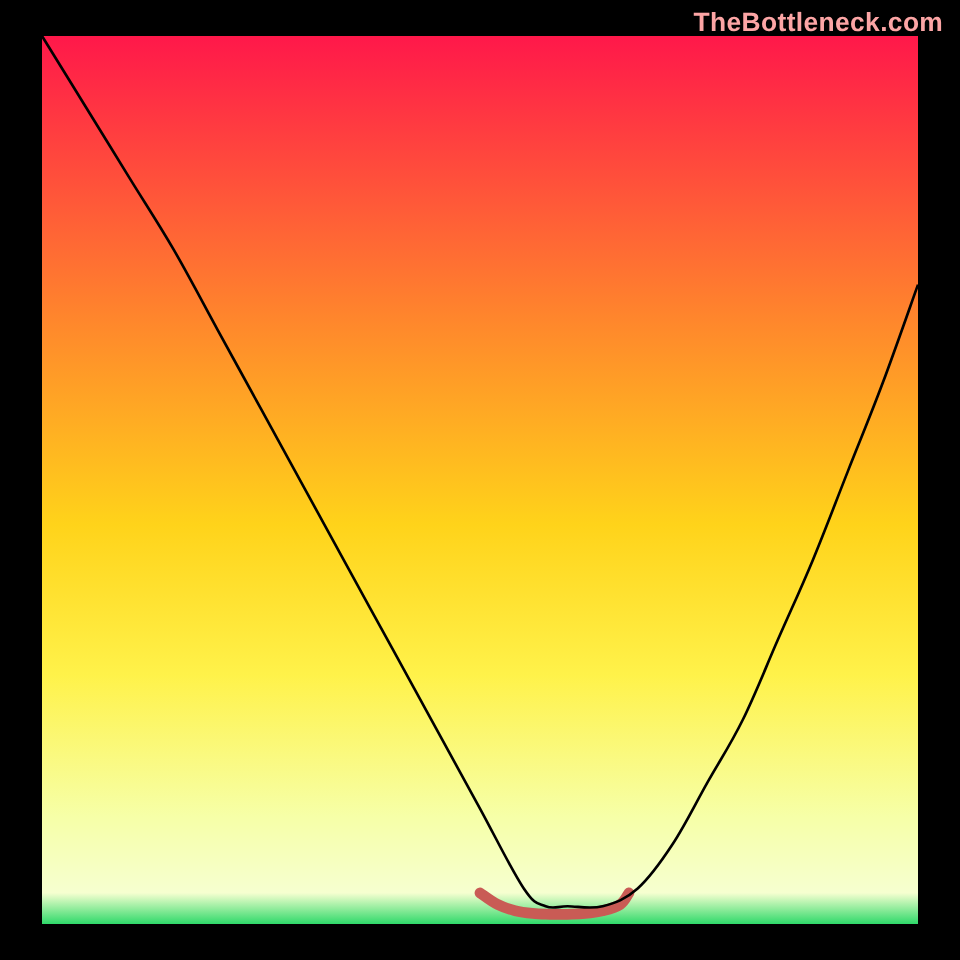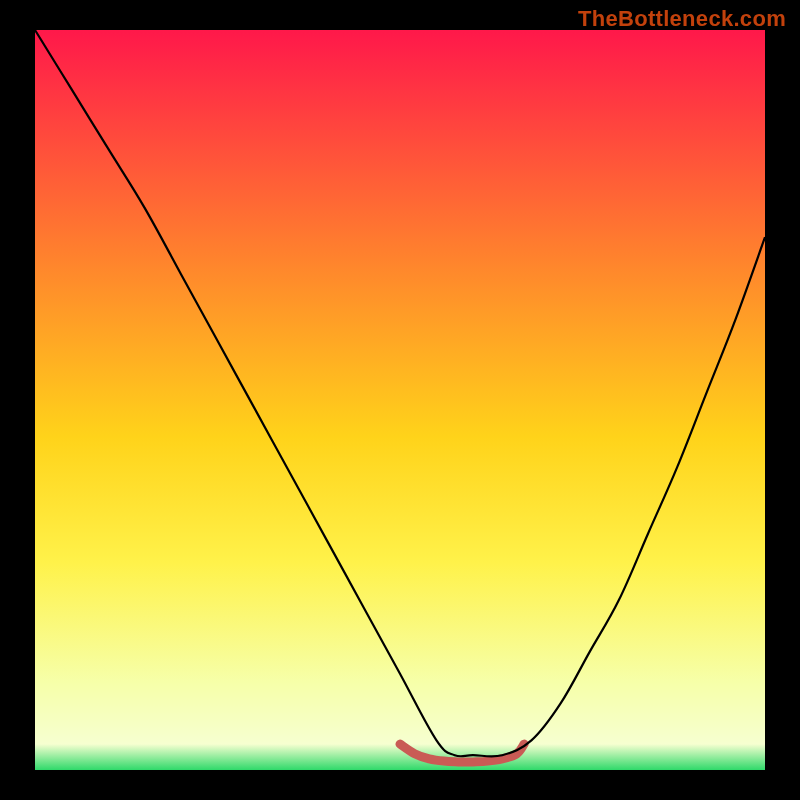--- a/index.html
+++ b/index.html
@@ -14,21 +14,21 @@
   .stage {
     position: relative;
     width: 800px;
     height: 800px;
     background: #000;
   }
   .watermark {
     position: absolute;
     top: 6px;
     right: 14px;
-    color: #c2410c;
+    color: #fca5a5;
     font-size: 22px;
     font-weight: 600;
     letter-spacing: 0.3px;
     z-index: 3;
     margin-left: 29px;
   }
   svg.plot {
     position: absolute;
     left: 0;
     top: 0;

